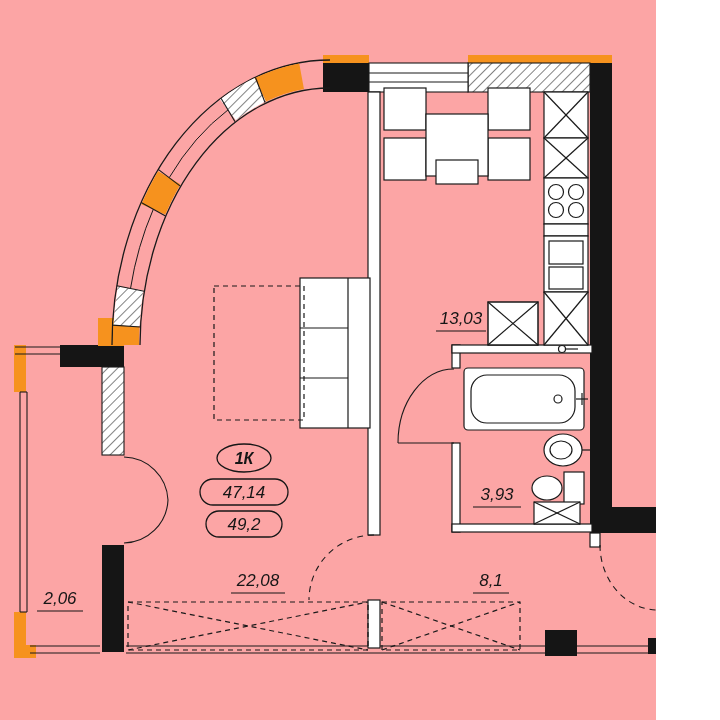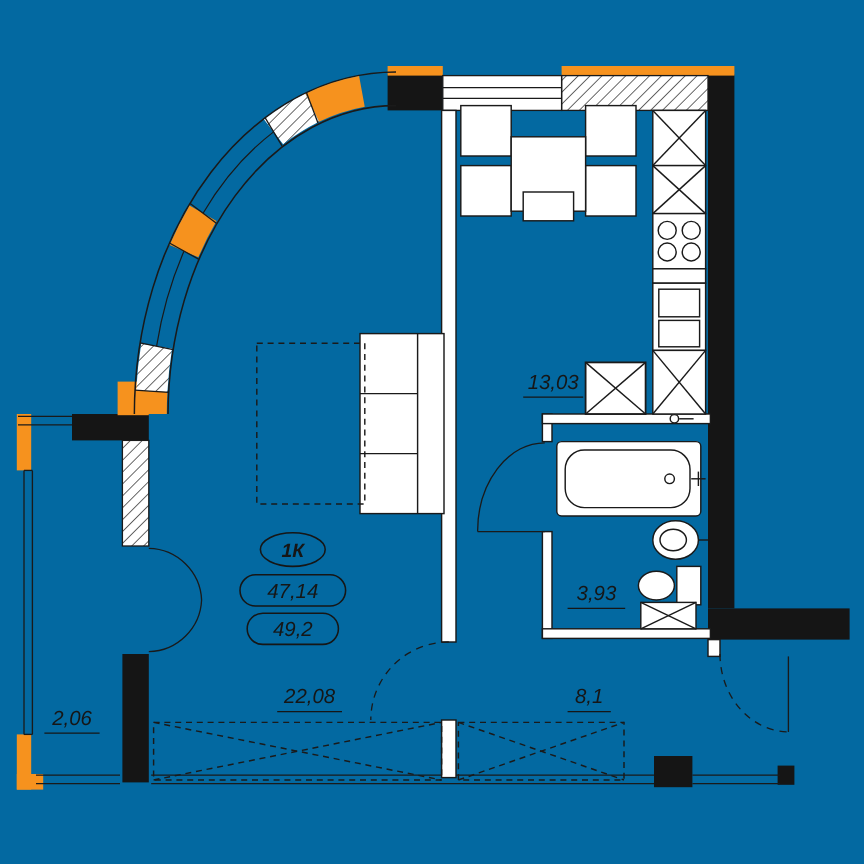--- a/index.html
+++ b/index.html
@@ -1,16 +1,16 @@
 <!DOCTYPE html>
 <html><head>
 <meta charset="utf-8">
 <style>
   html,body{margin:0;padding:0;background:#ffffff;}
-  .canvas{width:720px;height:720px;position:relative;background:#0369a1;overflow:hidden;
+  .canvas{width:656px;height:720px;position:relative;background:#fca5a5;overflow:hidden;
           font-family:"Liberation Sans",sans-serif;}
   svg{display:block;}
   text{font-family:"Liberation Sans",sans-serif;font-style:italic;fill:#161616;}
   .room-label{font-size:17px;}
   .badge-label{font-size:17px;}
   .badge-type{font-size:16px;font-weight:bold;}
 </style>
 </head>
 <body>
 

